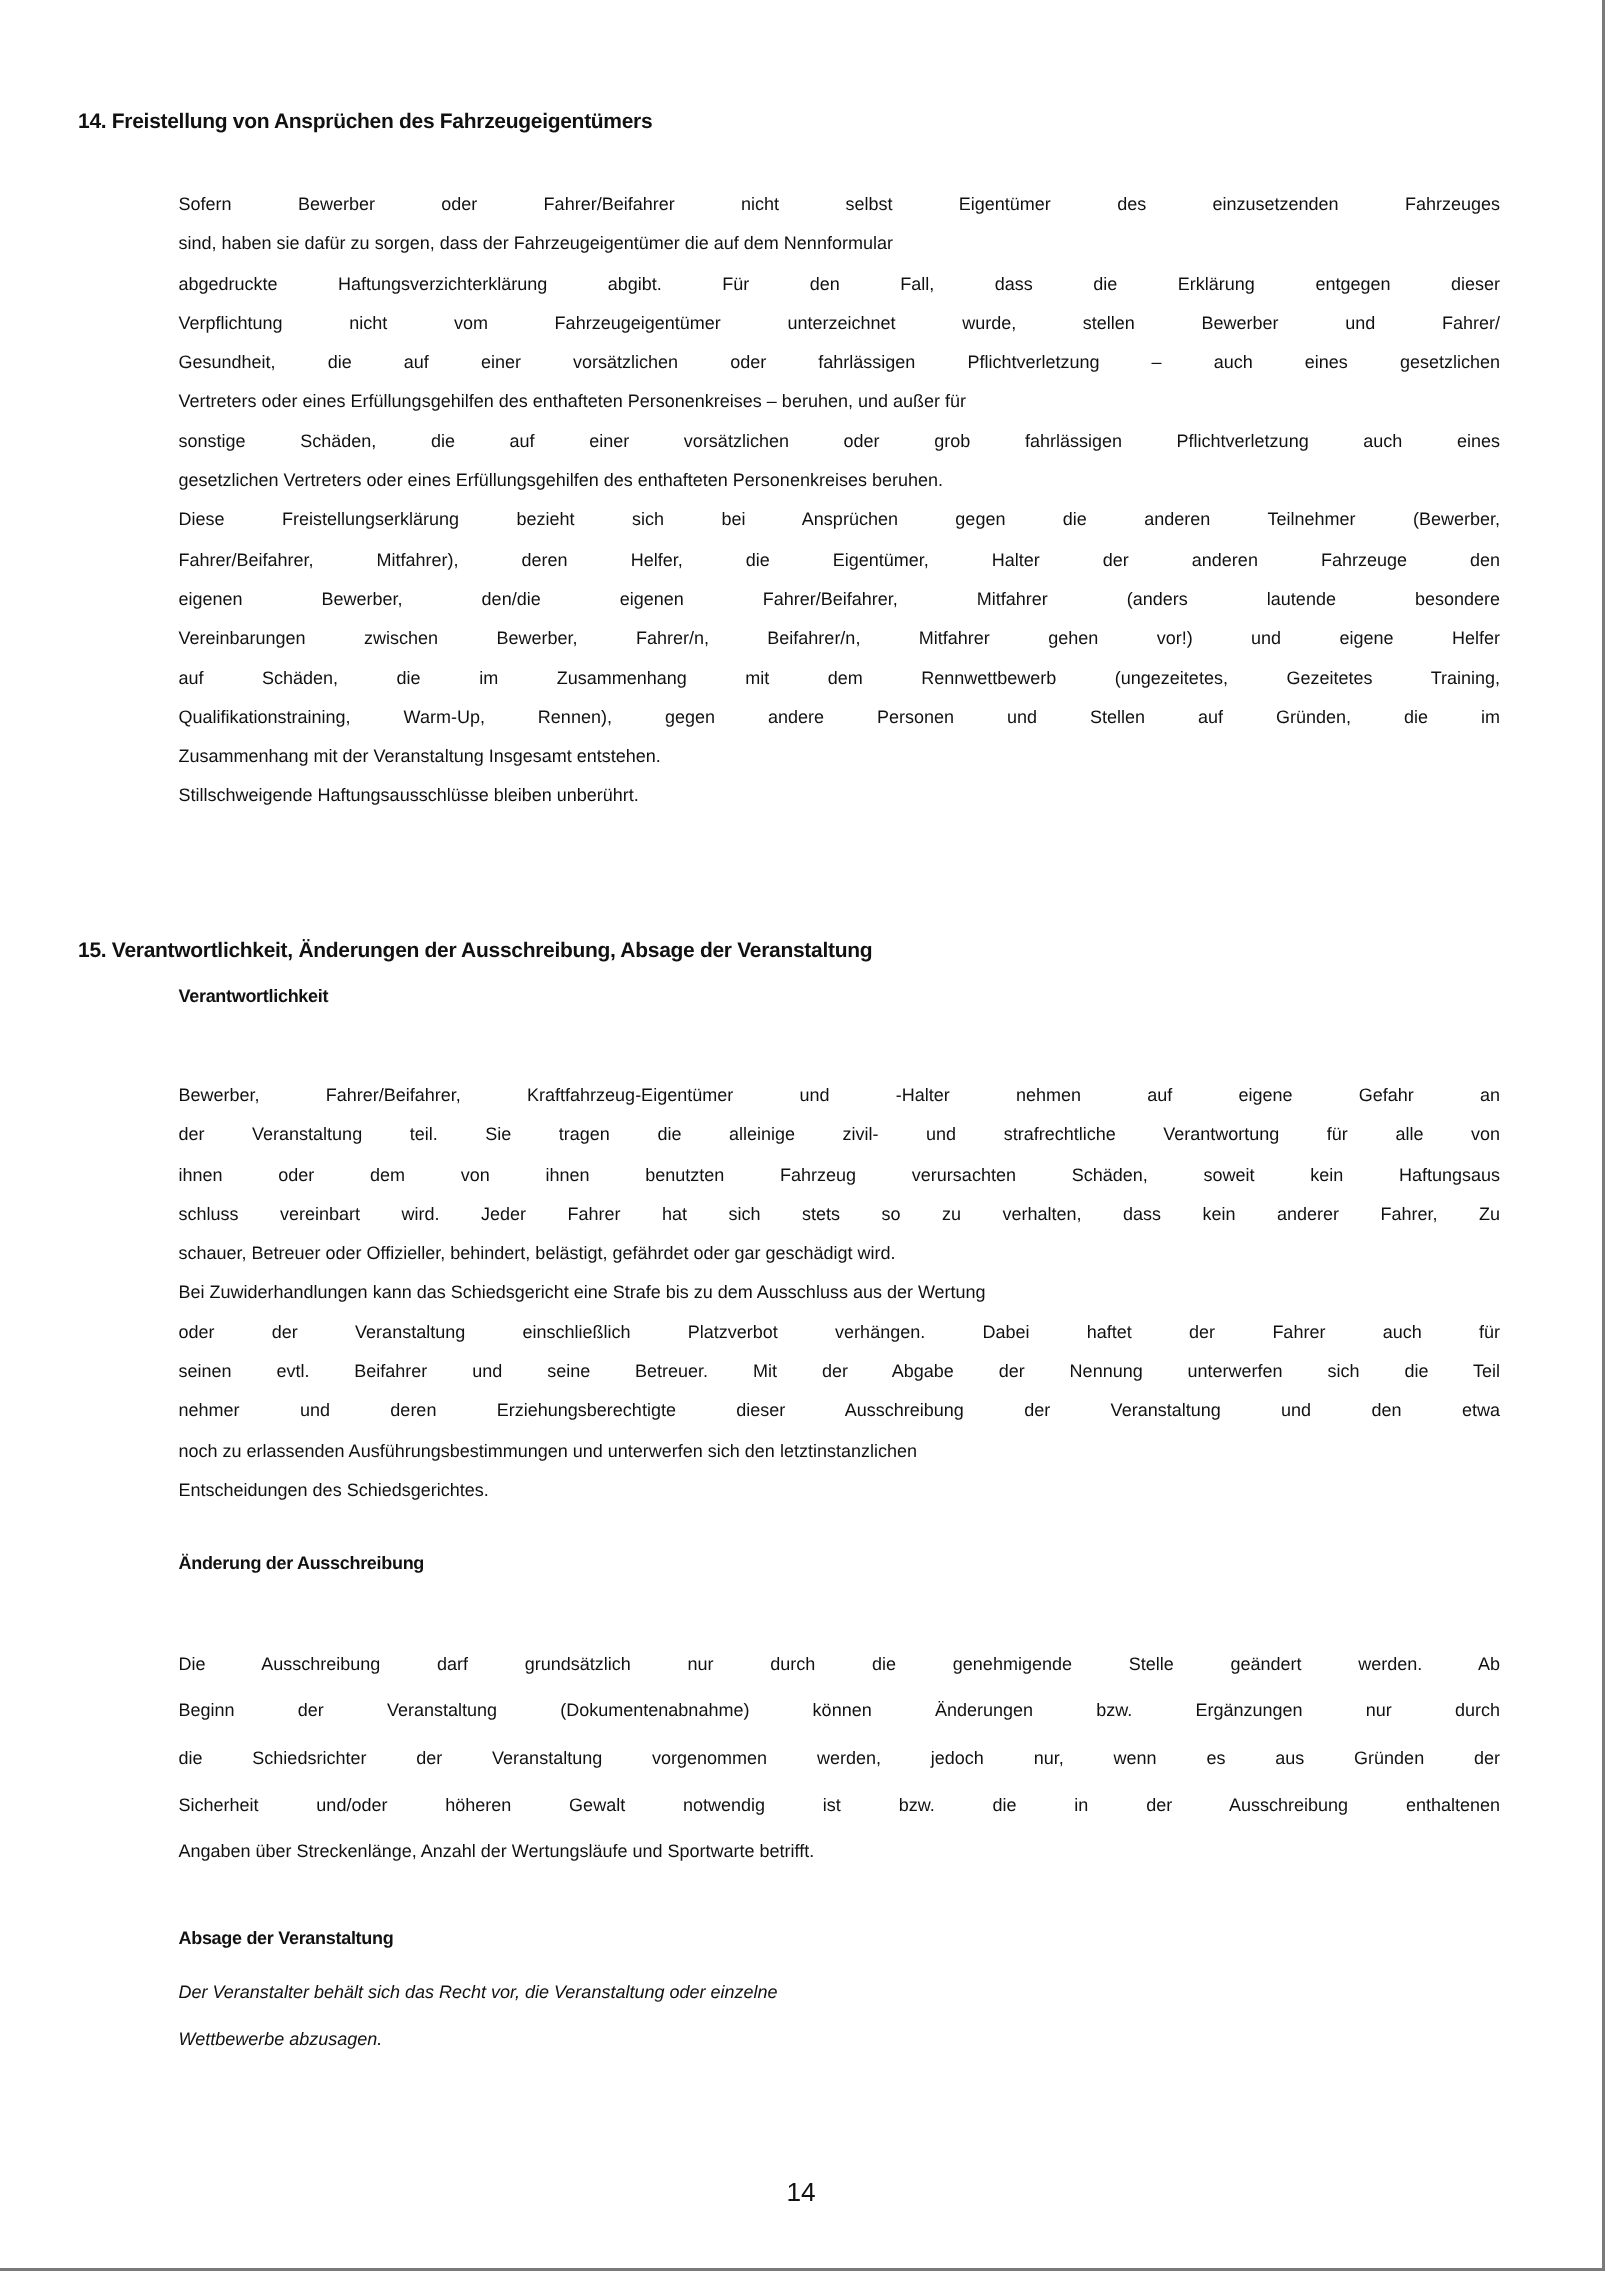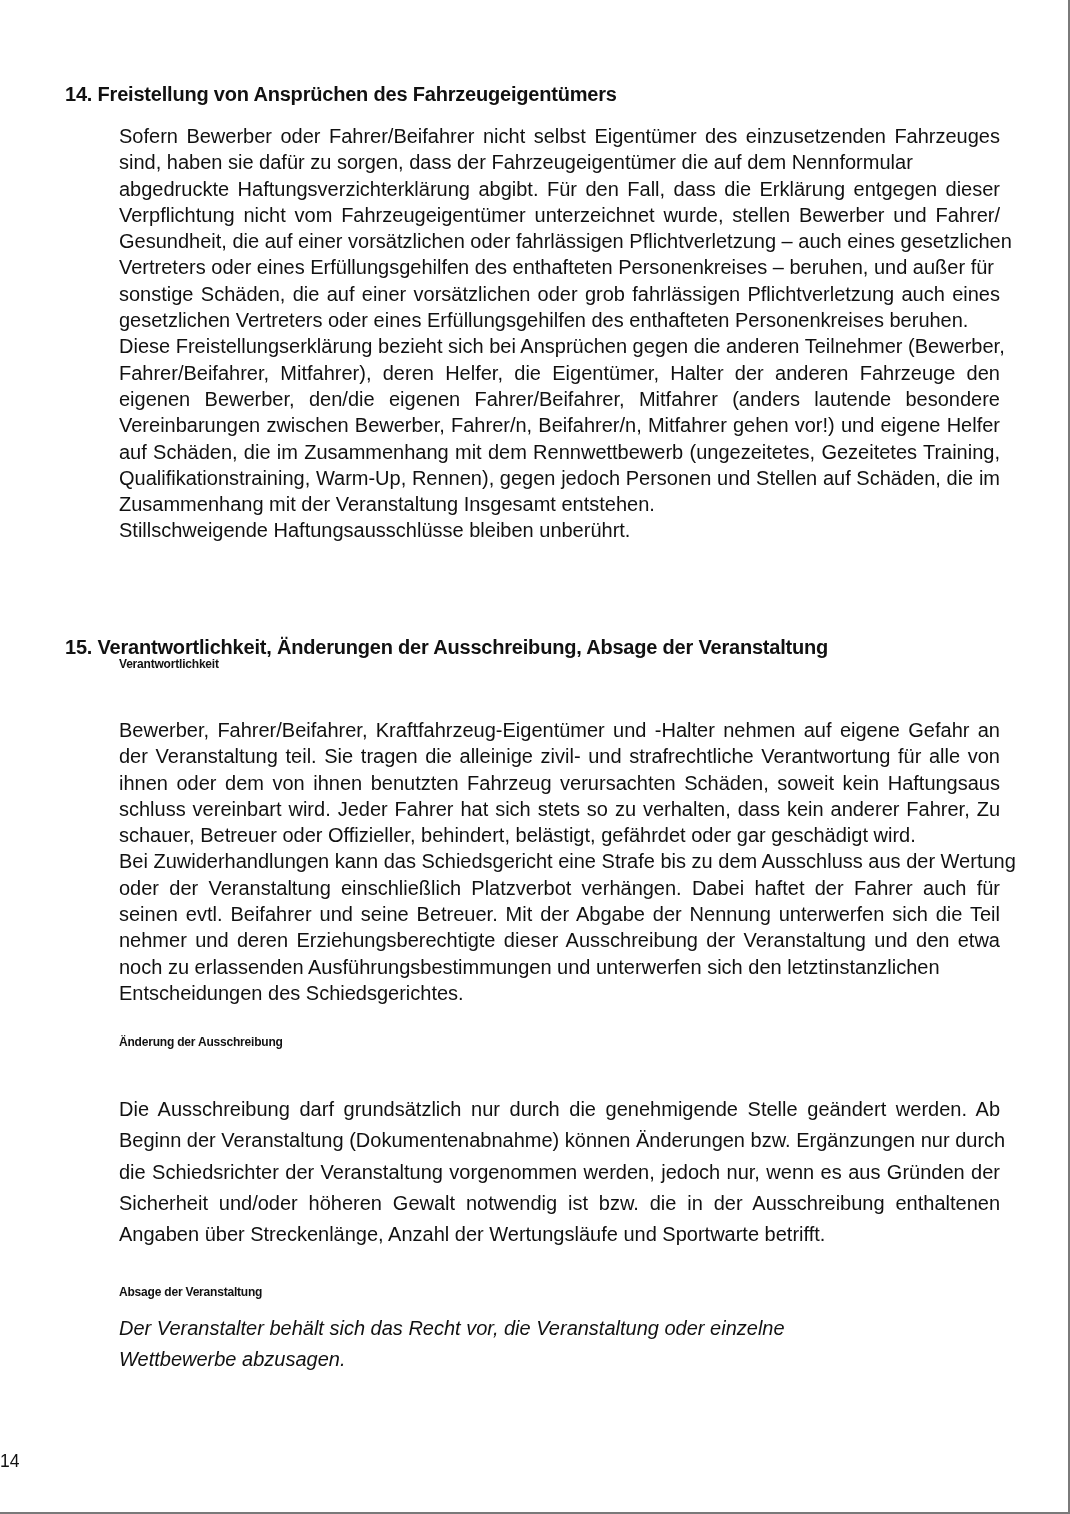--- a/index.html
+++ b/index.html
@@ -20,61 +20,60 @@
       left: 0;
       top: 0;
       width: 1068px;
       height: 1512px;
       background: #ffffff;
       border-right: 2px solid #7a7a7a;
       border-bottom: 2px solid #7a7a7a;
     }
     .heading {
       position: absolute;
-      left: 65px;
+      left: 52px;
       font-weight: bold;
-      font-size: 20px;
+      font-size: 14px;
       letter-spacing: -0.2px;
       white-space: nowrap;
-      margin-top: 11px;
     }
     .subheading {
       position: absolute;
       left: 119px;
       font-weight: bold;
       font-size: 12px;
       letter-spacing: -0.2px;
       white-space: nowrap;
     }
     .para {
       position: absolute;
       left: 119px;
       width: 881px;
-      font-size: 20px;
+      font-size: 12px;
     }
     .line {
       display: block;
       white-space: nowrap;
       height: 26.3px;
       line-height: 26.3px;
     }
     .line.j {
       text-align: justify;
       text-align-last: justify;
     }
     .para.loose .line {
       height: 31.3px;
       line-height: 31.3px;
     }
     .page-number {
       position: absolute;
       left: 0;
       width: 1068px;
       top: 1451px;
-      text-align: left;
+      text-align: center;
       font-size: 17.5px;
     }
   </style>
 </head>
 <body>
 
 <div class="page">
 
   <div class="heading" style="top:72px;">14. Freistellung von Ansprüchen des Fahrzeugeigentümers</div>
 
@@ -85,21 +84,21 @@
     <span class="line j">Verpflichtung nicht vom Fahrzeugeigentümer unterzeichnet wurde, stellen Bewerber und Fahrer/</span>
     <span class="line j">Gesundheit, die auf einer vorsätzlichen oder fahrlässigen Pflichtverletzung – auch eines gesetzlichen</span>
     <span class="line">Vertreters oder eines Erfüllungsgehilfen des enthafteten Personenkreises – beruhen, und außer für</span>
     <span class="line j">sonstige Schäden, die auf  einer vorsätzlichen oder grob fahrlässigen Pflichtverletzung auch eines</span>
     <span class="line">gesetzlichen Vertreters oder eines Erfüllungsgehilfen des enthafteten Personenkreises beruhen.</span>
     <span class="line j">Diese Freistellungserklärung bezieht sich bei Ansprüchen gegen die anderen Teilnehmer (Bewerber,</span>
     <span class="line j">Fahrer/Beifahrer, Mitfahrer), deren Helfer, die Eigentümer, Halter der anderen Fahrzeuge den</span>
     <span class="line j">eigenen Bewerber, den/die eigenen Fahrer/Beifahrer, Mitfahrer (anders lautende besondere</span>
     <span class="line j">Vereinbarungen zwischen Bewerber, Fahrer/n, Beifahrer/n, Mitfahrer gehen vor!) und eigene Helfer</span>
     <span class="line j">auf Schäden, die im Zusammenhang mit dem Rennwettbewerb (ungezeitetes, Gezeitetes Training,</span>
-    <span class="line j">Qualifikationstraining, Warm-Up, Rennen), gegen jedoch Personen und Stellen auf Schäden, die im</span>
+    <span class="line j">Qualifikationstraining, Warm-Up, Rennen), gegen andere Personen und Stellen auf Gründen, die im</span>
     <span class="line">Zusammenhang mit der Veranstaltung Insgesamt entstehen.</span>
     <span class="line">Stillschweigende Haftungsausschlüsse bleiben unberührt.</span>
   </div>
 
   <div class="heading" style="top:625px;">15. Verantwortlichkeit, Änderungen der Ausschreibung, Absage der Veranstaltung</div>
 
   <div class="subheading" style="top:657px;">Verantwortlichkeit</div>
 
   <div class="para" style="top:717px;">
     <span class="line j">Bewerber, Fahrer/Beifahrer, Kraftfahrzeug-Eigentümer und -Halter nehmen auf eigene Gefahr an</span>

